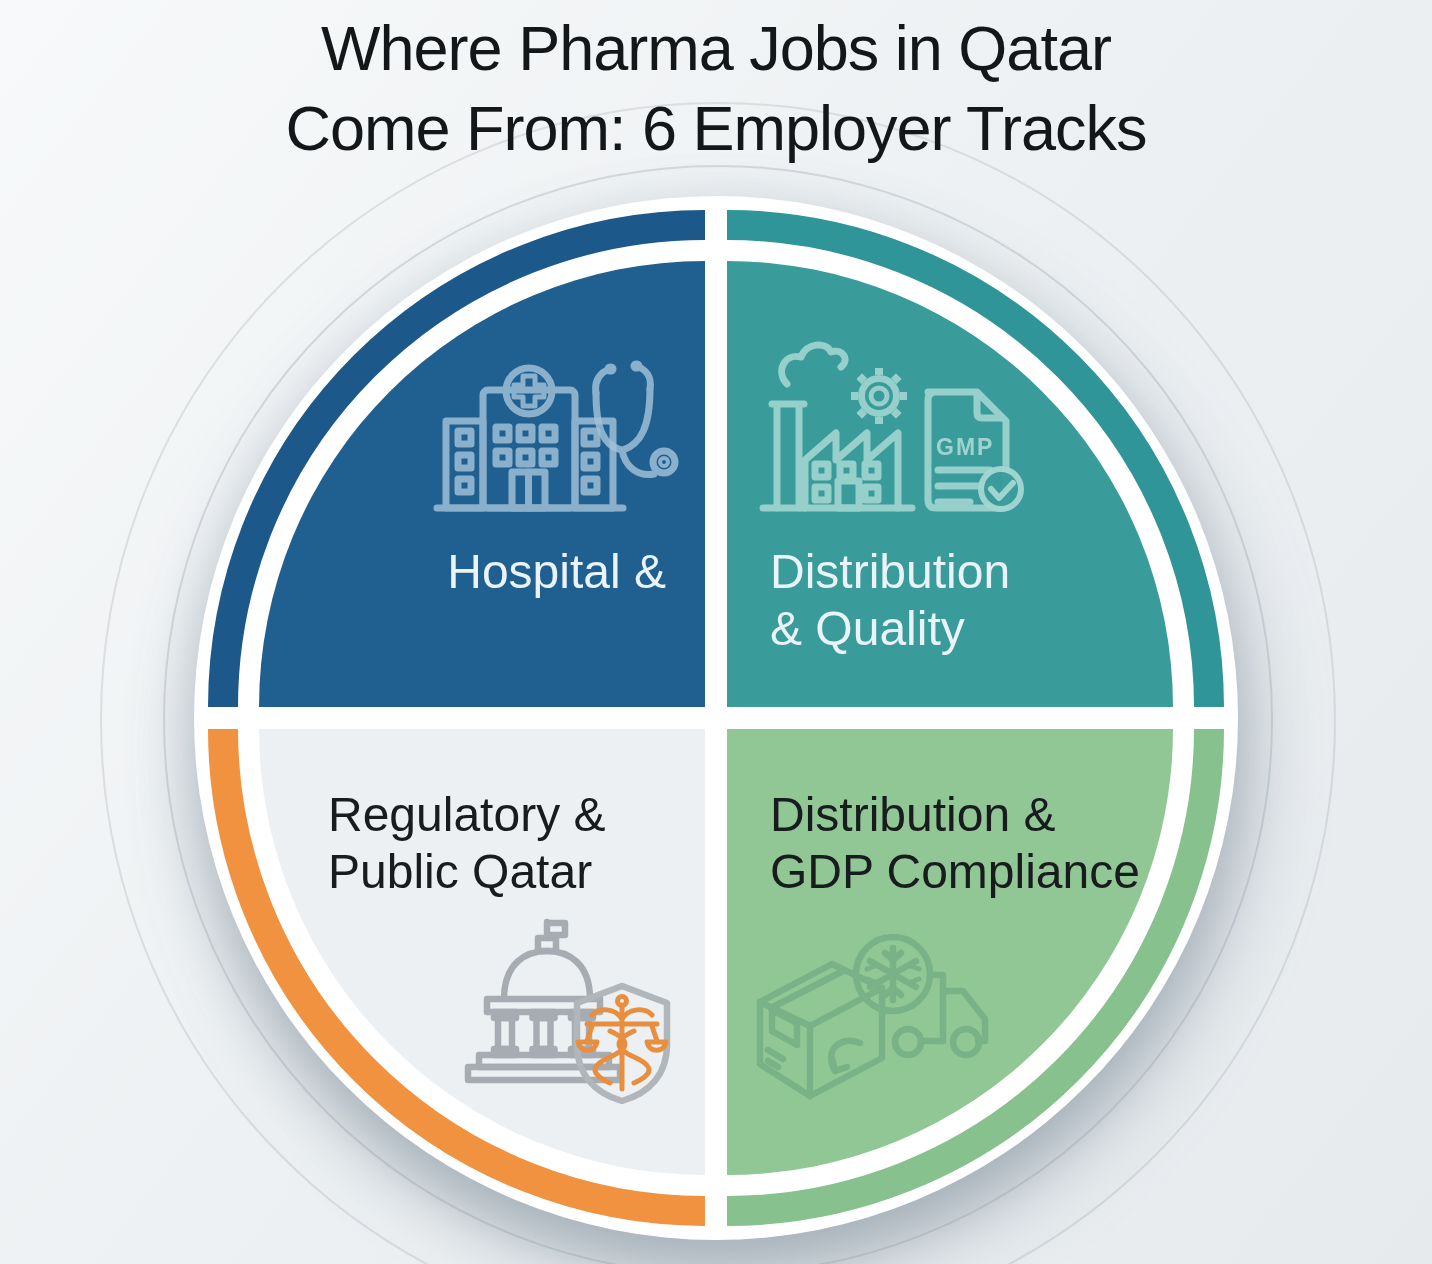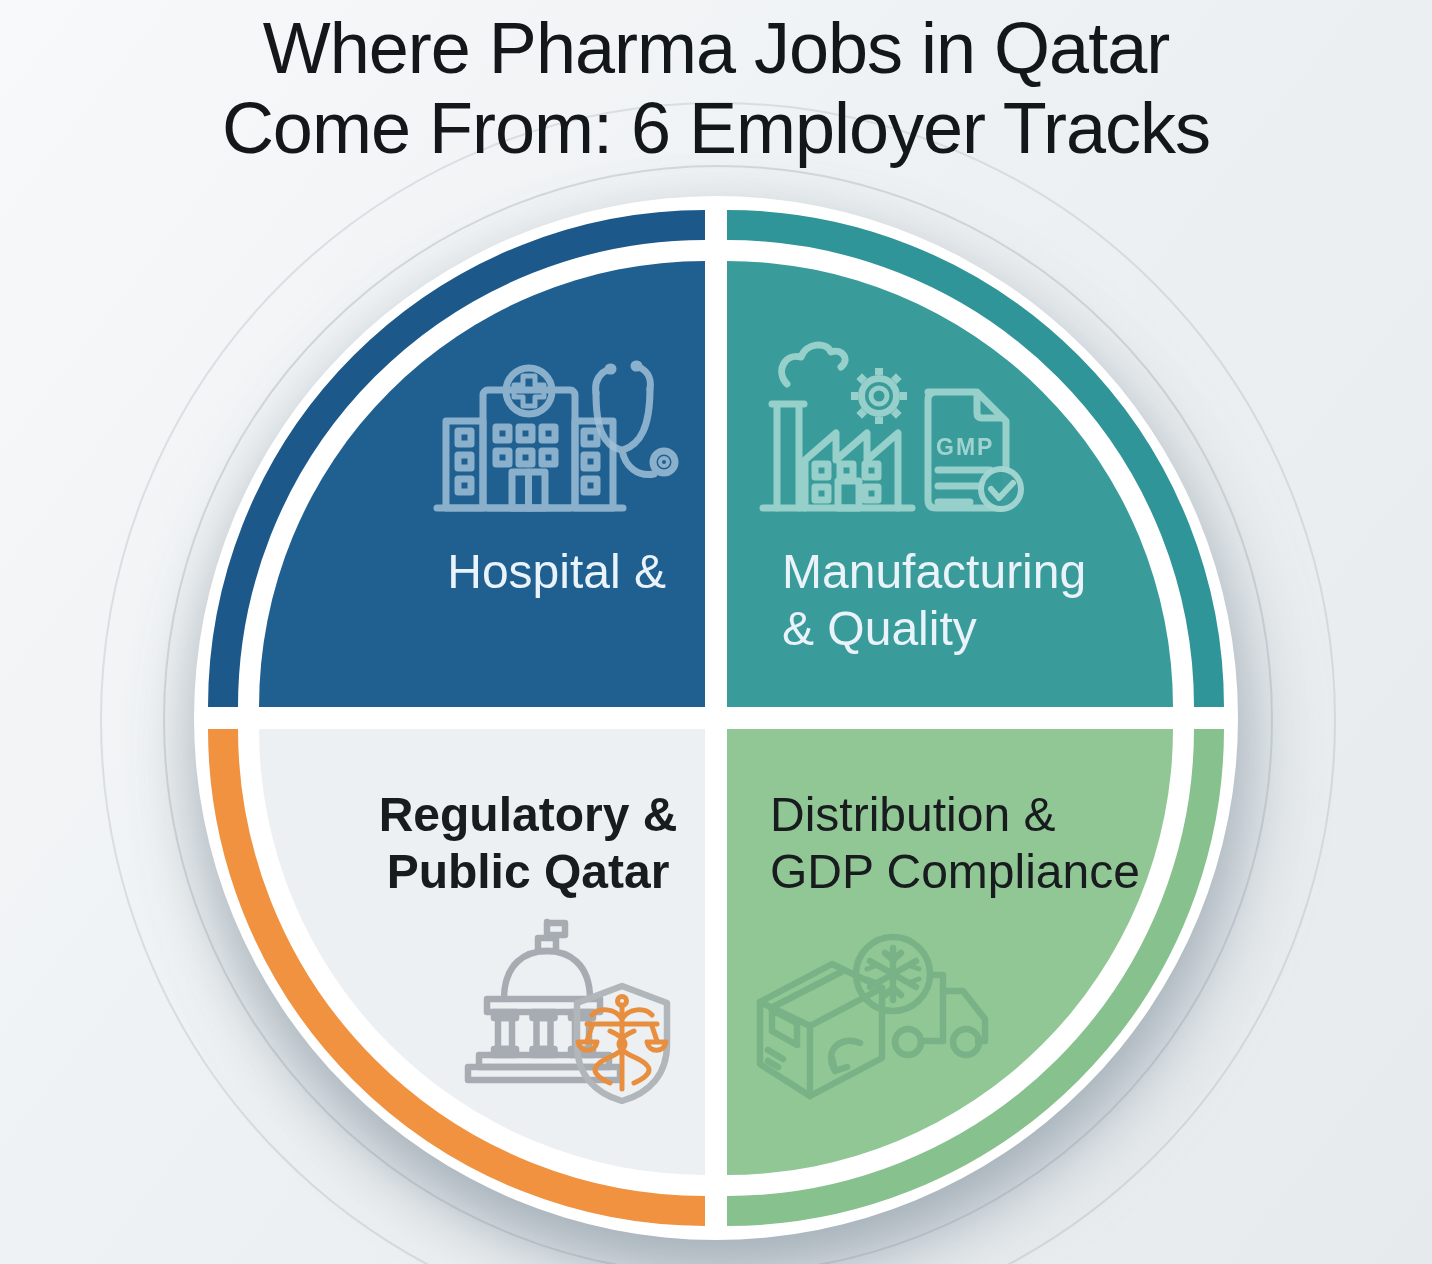--- a/index.html
+++ b/index.html
@@ -17,27 +17,27 @@
   .icon{fill:none;stroke-linecap:round;stroke-linejoin:round;}
   .hosp{stroke:#a3c2da;stroke-width:7;opacity:.82;}
   .fact{stroke:#a4d7d2;stroke-width:7;opacity:.88;}
   .gov{stroke:#a7acb2;stroke-width:6.5;}
   .shield{stroke:#b1b6bb;stroke-width:6.5;}
   .cadu{stroke:#e78f3e;stroke-width:5;}
   .dist{stroke:#79b286;stroke-width:6.5;}
   .gmp{font-family:"Liberation Sans","DejaVu Sans",sans-serif;font-weight:700;font-size:23px;
        letter-spacing:2px;fill:#a4d7d2;opacity:.95;}
   .title{position:absolute;left:0;right:0;top:8px;text-align:center;color:#141719;
-         font-size:72px;font-weight:500;letter-spacing:-1px;line-height:80px;}
+         font-size:63px;font-weight:500;letter-spacing:-1px;line-height:80px;}
   .qlabel{position:absolute;font-size:48px;line-height:57px;font-weight:400;}
-  .qlabel.light{color:#eaf3fa;margin-left:12px;}
+  .qlabel.light{color:#eaf3fa;}
   .qlabel.dark{color:#191c1f;}
   .qlabel.tl{right:766px;top:543px;text-align:right;}
   .qlabel.tr{left:770px;top:543px;text-align:left;}
-  .qlabel.bl{left:328px;top:786px;width:400px;text-align:center;font-weight:bold;}
+  .qlabel.bl{left:328px;top:786px;width:400px;text-align:left;}
   .qlabel.br{left:770px;top:786px;text-align:left;}
 </style>
 </head>
 <body>
 
 <div class="page">
 
   <div class="bg-arc a1"></div>
   <div class="bg-arc a2"></div>
   <div class="white-disc"></div>
@@ -186,21 +186,21 @@
   <div class="title">
     <div>Where Pharma Jobs in Qatar</div>
     <div>Come From: 6 Employer Tracks</div>
   </div>
 
   <div class="qlabel light tl">
     <div>Hospital &amp;</div>
   </div>
 
   <div class="qlabel light tr">
-    <div>Manufacturing</div>
+    <div>Distribution</div>
     <div>&amp; Quality</div>
   </div>
 
   <div class="qlabel dark bl">
     <div>Regulatory &amp;</div>
     <div>Public Qatar</div>
   </div>
 
   <div class="qlabel dark br">
     <div>Distribution &amp;</div>

